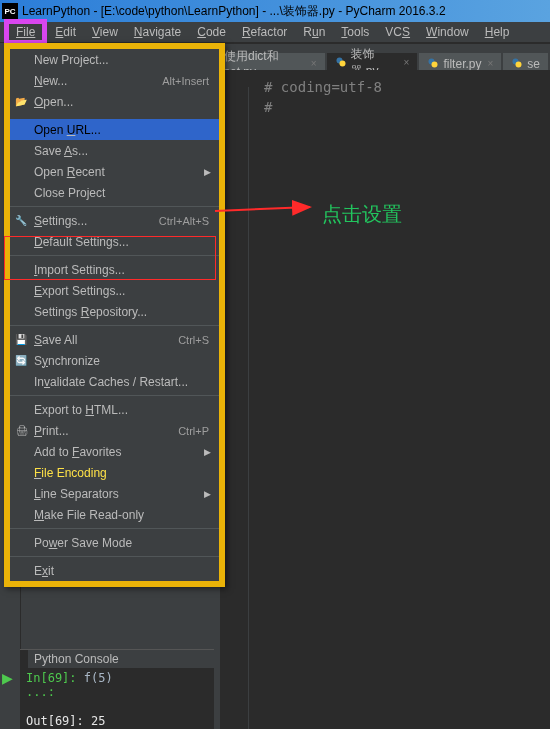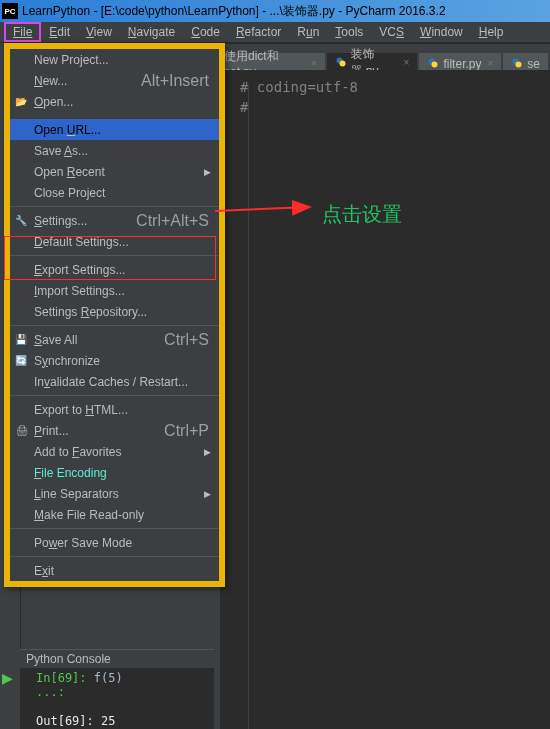--- a/index.html
+++ b/index.html
@@ -42,21 +42,21 @@
     align-items: center;
     padding-left: 4px;
     border-bottom: 1px solid #2b2b2b;
   }
   .menubar .menu-item {
     padding: 2px 8px;
     color: #bbbbbb;
     cursor: default;
   }
   .menubar .menu-item.open {
-    border: 2px solid #d946ef;
+    border: 5px solid #d946ef;
     padding: 1px 7px;
   }
   .under {
     text-decoration: underline;
     text-decoration-color: #bbbbbb;
   }
   .content {
     position: relative;
     height: calc(729px - 42px);
     background: #3c3f41;
@@ -108,21 +108,21 @@
     font-family: "Consolas", monospace;
     font-size: 14px;
     color: #808080;
   }
   .gutter {
     position: absolute;
     left: 0; top: 44px; bottom: 0;
     width: 28px;
     border-right: 1px solid #3c3f41;
   }
-  .code-line { padding-left: 20px; line-height: 20px; }
+  .code-line { padding-left: 20px; line-height: 20px; margin-left: 24px; }
   .code-line .hash { color: #808080; }
   
   .left-sidebar {
     position: absolute;
     left: 0; top: 0; bottom: 0;
     width: 20px;
     background: #3c3f41;
     border-right: 1px solid #2b2b2b;
   }
   
@@ -132,25 +132,26 @@
     width: 194px;
     background: #2b2b2b;
     border-top: 1px solid #555;
   }
   .console-header {
     background: #3c3f41;
     padding: 2px 6px;
     font-size: 12px;
     color: #bbbbbb;
     border-bottom: 1px solid #2b2b2b;
+    margin-left: 8px;
   }
   .console-body {
     font-family: "Consolas", monospace;
     font-size: 12px;
-    padding: 2px 16px;
+    padding: 2px 6px;
   }
   .console-body .prompt { color: #4ec94e; }
   .console-body .code-text { color: #a9b7c6; }
   .console-body .cont { color: #4ec94e; }
   .console-body .out-dim { color: #e5e5e5; margin-top: 15px; }
   .console-gutter {
     position: absolute;
     left: -18px; top: 20px;
     width: 18px;
   }
@@ -177,26 +178,26 @@
     position: relative;
     color: #bbbbbb;
     font-size: 12px;
     cursor: default;
   }
   .dropdown .row.highlight {
     background: #2f65ca;
     color: #000000;
     margin-top: 7px;
   }
-  .dropdown .row.disabled { color: #5eead4; }
+  .dropdown .row.disabled { color: #fde047; }
   .dropdown .row .shortcut {
     position: absolute;
     right: 10px;
     color: #9e9e9e;
-    font-size: 16px;
+    font-size: 11px;
   }
   .dropdown .row .arrow {
     position: absolute;
     right: 8px;
     font-size: 9px;
     color: #bbbbbb;
   }
   .dropdown .row .row-icon {
     position: absolute;
     left: 4px;
@@ -338,24 +339,24 @@
       <div class="row">
         <span class="row-icon" style="font-size: 10px;">🔧</span>
         <span><span class="under">S</span>ettings...</span>
         <span class="shortcut">Ctrl+Alt+S</span>
       </div>
       <div class="row">
         <span><span class="under">D</span>efault Settings...</span>
       </div>
       <div class="sep"></div>
       <div class="row">
+        <span><span class="under">I</span>mport Settings...</span>
+      </div>
+      <div class="row">
         <span><span class="under">E</span>xport Settings...</span>
-      </div>
-      <div class="row">
-        <span><span class="under">I</span>mport Settings...</span>
       </div>
       <div class="row">
         <span>Settings <span class="under">R</span>epository...</span>
       </div>
       <div class="sep"></div>
       <div class="row">
         <span class="row-icon" style="font-size: 10px;">💾</span>
         <span><span class="under">S</span>ave All</span>
         <span class="shortcut">Ctrl+S</span>
       </div>

